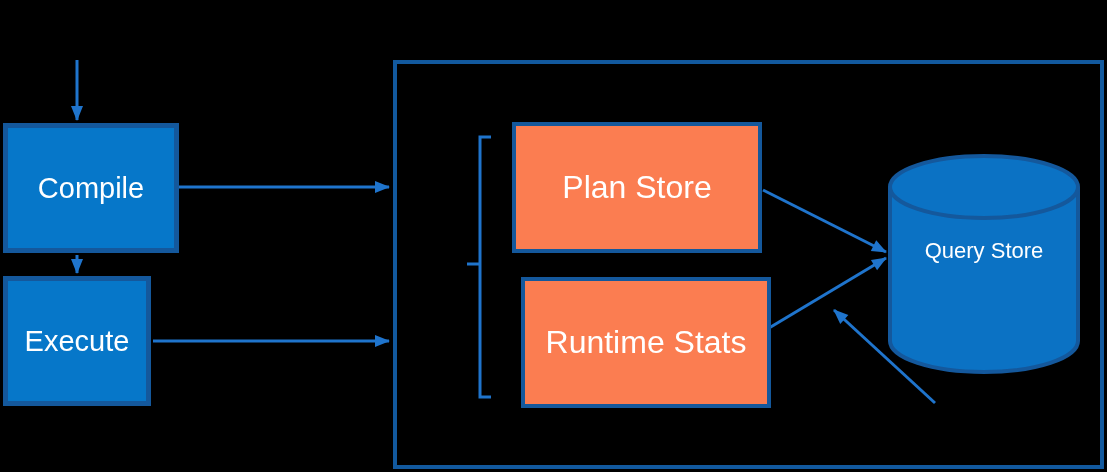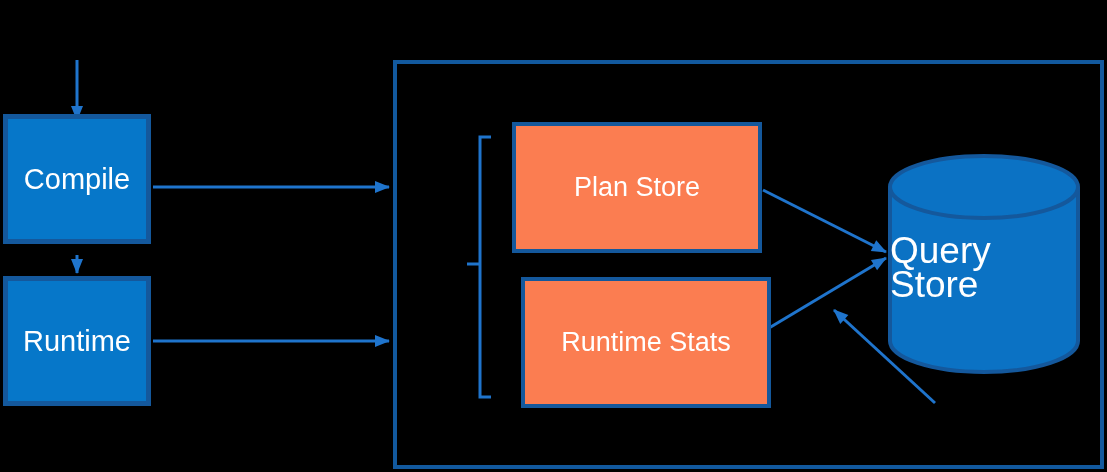--- a/index.html
+++ b/index.html
@@ -33,36 +33,36 @@
     text-align:center;
   }
   .node-blue{
     background:var(--node-fill-blue);
     border:5px solid var(--node-border-blue);
     font-size:29px;
   }
   .node-orange{
     background:var(--node-fill-orange);
     border:4px solid var(--node-border-orange);
-    font-size:27px;
+    font-size:32px;
   }
-  #compile{left:3px;top:114px;width:148px;height:130px;}
+  #compile{left:3px;top:123px;width:176px;height:130px;}
   #execute{left:3px;top:276px;width:148px;height:130px;}
   #container{
     position:absolute;left:393px;top:60px;width:711px;height:409px;
     border:4px solid var(--container-border);
     box-sizing:border-box;
     background:transparent;
   }
   #plan-store{left:512px;top:122px;width:250px;height:131px;}
   #runtime-stats{left:512px;top:277px;width:250px;height:131px;margin-left:9px;}
 
   #schema-label{
     position:absolute;left:890px;top:234px;width:188px;
-    color:var(--text);font-size:37px;line-height:34px;
+    color:var(--text);font-size:22px;line-height:34px;text-align:center;
   }
   #schema-label span{display:block;}
 
   .edge{stroke:var(--arrow);stroke-width:3;fill:none;}
   .bracket{stroke:var(--arrow);stroke-width:3;fill:none;}
   .cyl-body,.cyl-top{fill:var(--cylinder-fill);stroke:var(--cylinder-border);stroke-width:4;}
   #ah-tri{fill:var(--arrow);}
 </style>
 </head>
 <body>
@@ -98,21 +98,21 @@
       <path class="cyl-body" d="M890 187 V341 a94 31 0 0 0 188 0 V187"></path>
       <ellipse class="cyl-top" cx="984" cy="187" rx="94" ry="31"></ellipse>
     </g>
   </svg>
 
   <div id="compile" class="node node-blue">
     <span>Compile</span>
   </div>
 
   <div id="execute" class="node node-blue">
-    <span>Runtime</span>
+    <span>Execute</span>
   </div>
 
   <div id="plan-store" class="node node-orange">
     <span>Plan Store</span>
   </div>
 
   <div id="runtime-stats" class="node node-orange">
     <span>Runtime Stats</span>
   </div>
 

